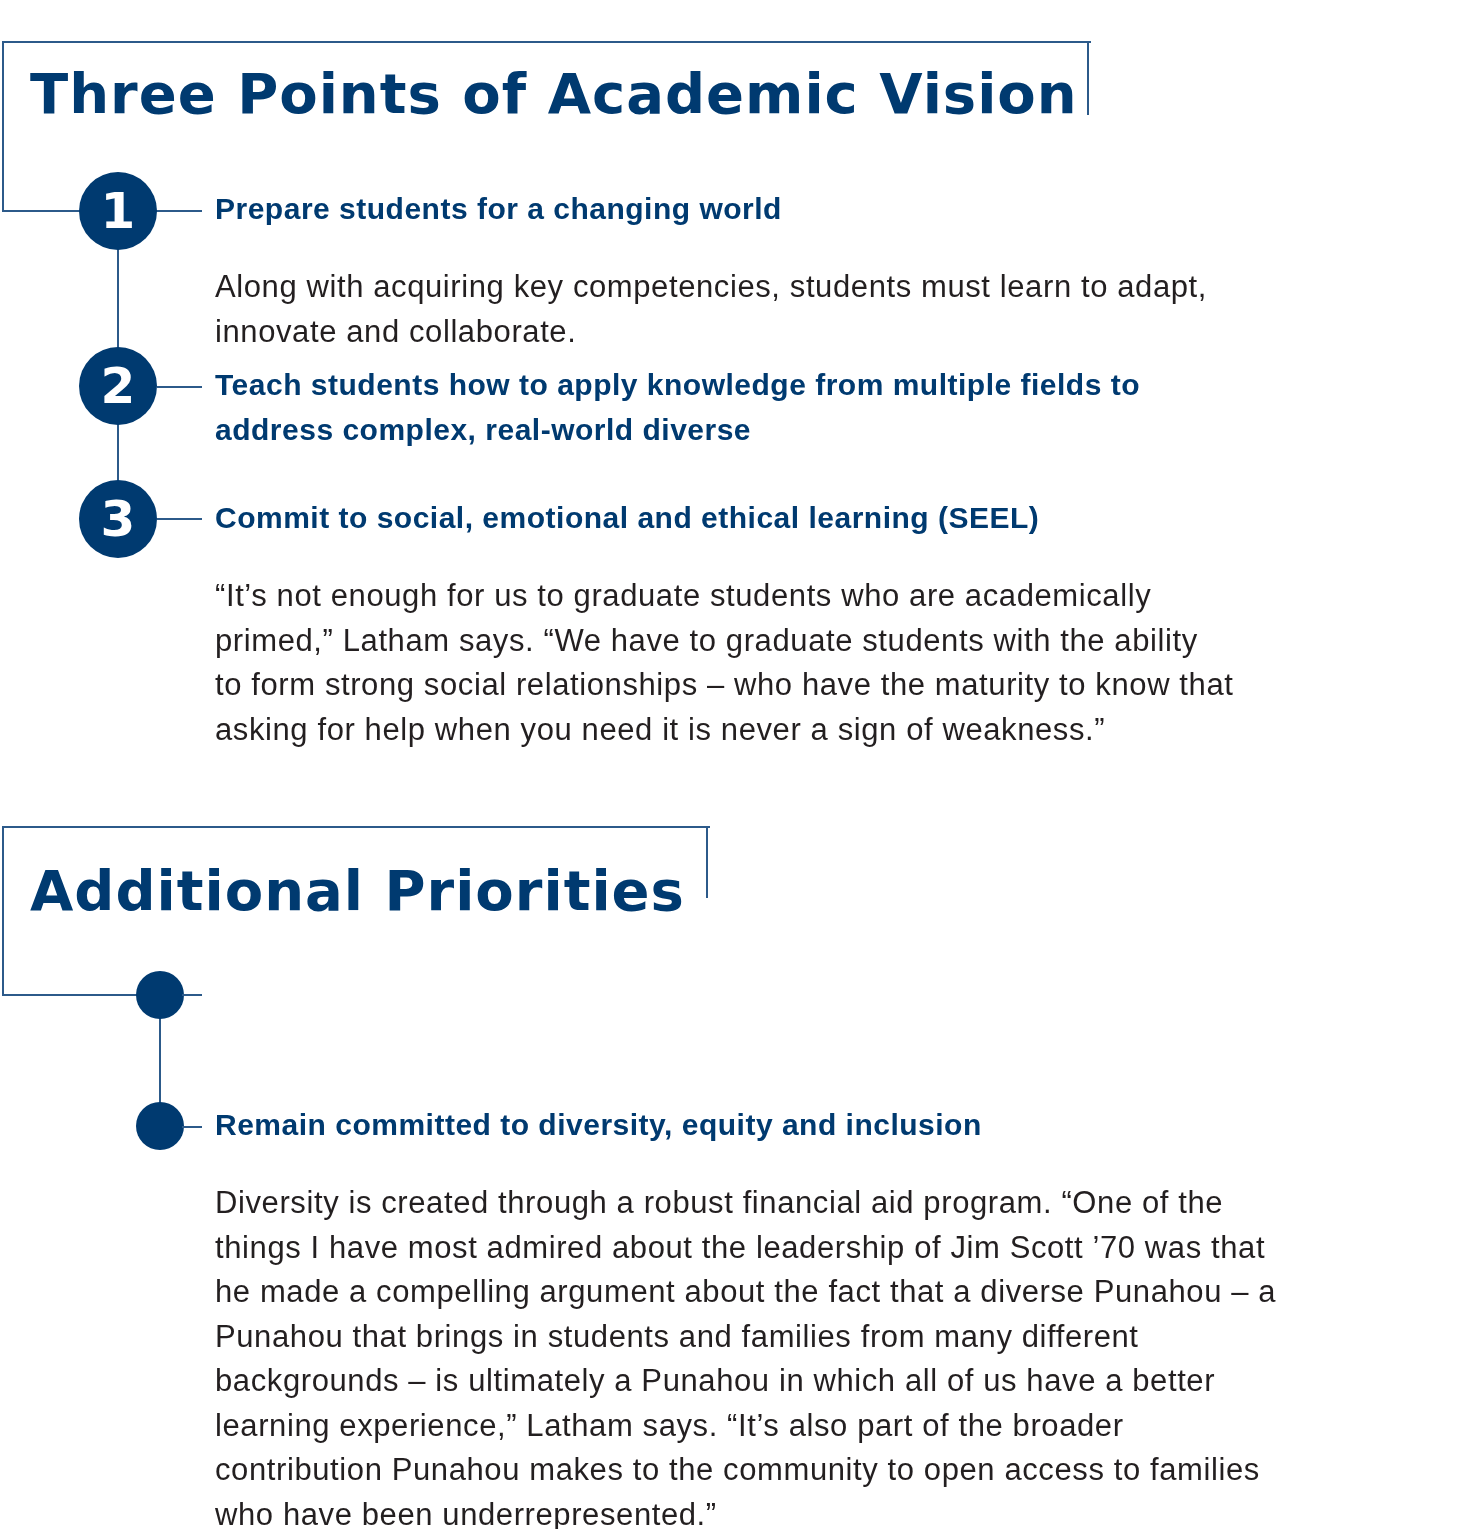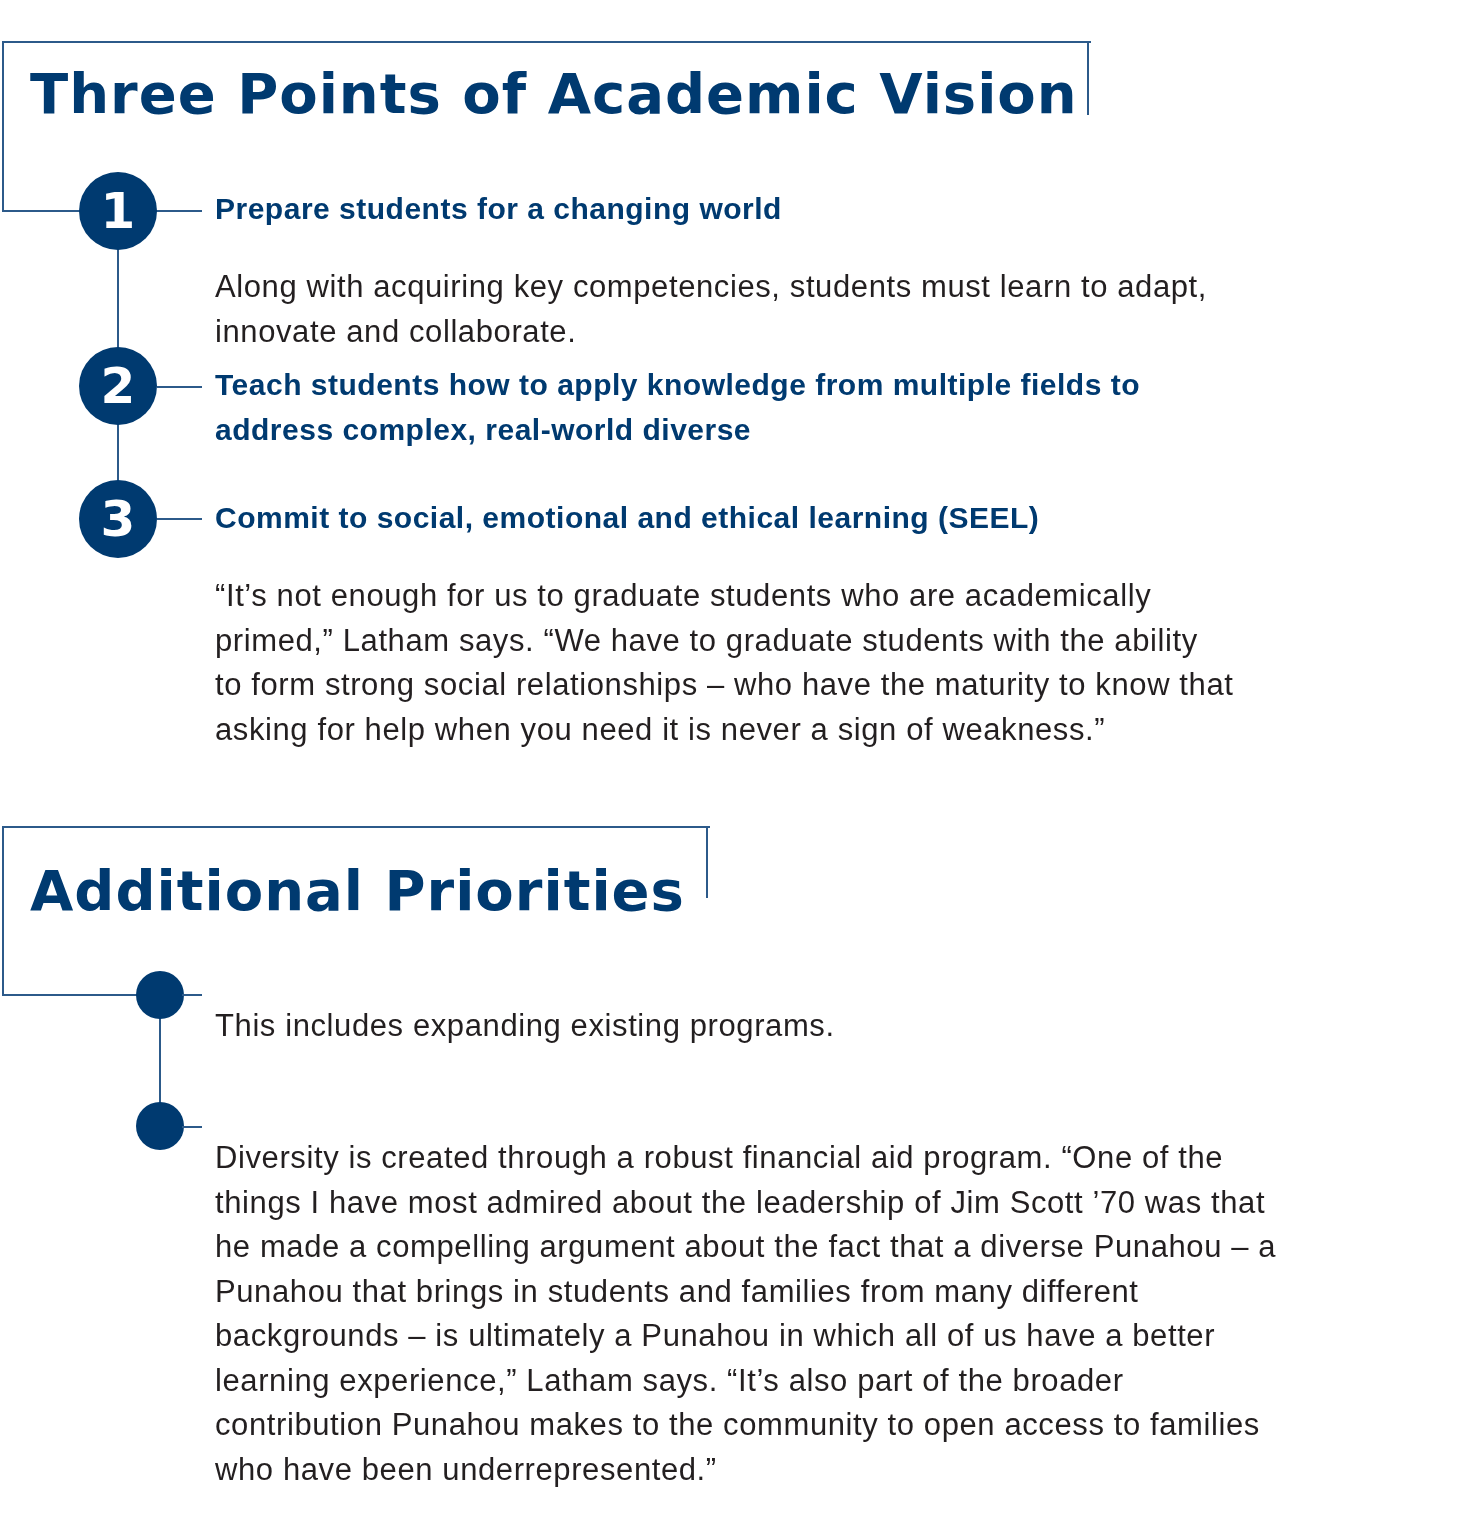--- a/index.html
+++ b/index.html
@@ -54,26 +54,26 @@
 <div class="frame" style="left:2px; top:826px; width:706px; height:168px;"></div>
 <div class="frame-right" style="left:706px; top:826px; height:72px;"></div>
 <div class="hline" style="left:2px; top:994px; width:140px;"></div>
 <h1 class="title" style="left:25px; top:853px;">Additional Priorities</h1>
 
 <div class="vline" style="left:159px; top:996px; height:130px;"></div>
 
 <div class="dot" style="left:136px; top:971px;"></div>
 <div class="hline" style="left:182px; top:994px; width:20px;"></div>
 <div class="item" style="top:970px;">
-  <div class="item-body">This includes expanding existing programs.</div>
 </div>
 
 <div class="dot" style="left:136px; top:1102px;"></div>
 <div class="hline" style="left:182px; top:1126px; width:20px;"></div>
 <div class="item" style="top:1102px;">
+  <div class="item-head">Remain committed to diversity, equity and inclusion</div>
   <div class="item-body">Diversity is created through a robust financial aid program. “One of the
 things I have most admired about the leadership of Jim Scott ’70 was that
 he made a compelling argument about the fact that a diverse Punahou – a
 Punahou that brings in students and families from many different
 backgrounds – is ultimately a Punahou in which all of us have a better
 learning experience,” Latham says. “It’s also part of the broader
 contribution Punahou makes to the community to open access to families
 who have been underrepresented.”</div>
 </div>
 

